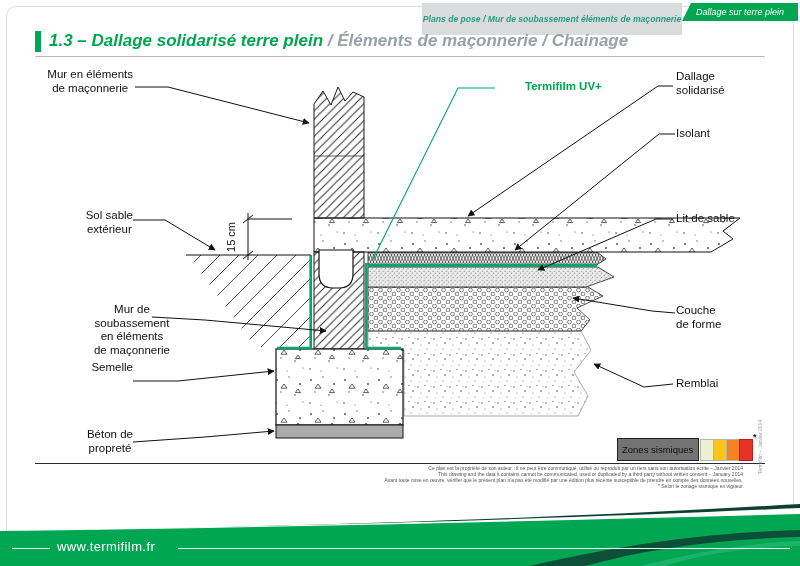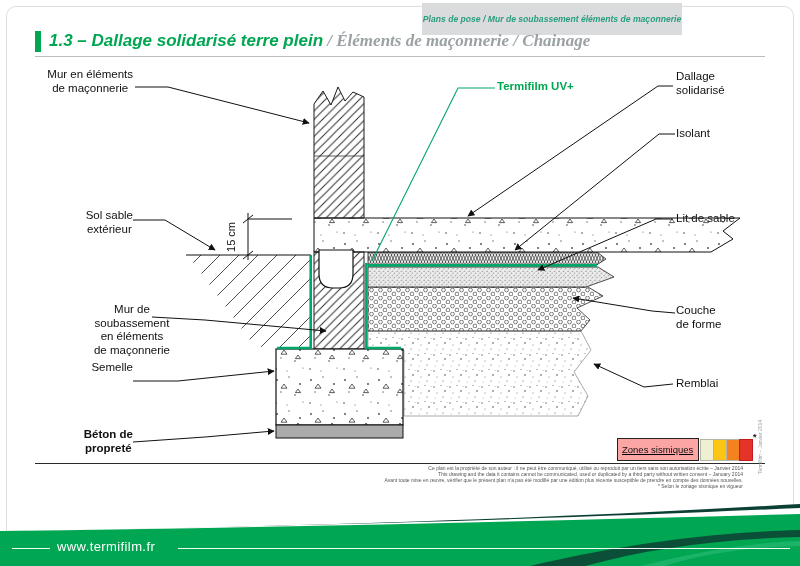--- a/index.html
+++ b/index.html
@@ -11,35 +11,35 @@
 ceil        z-index:3;display:flex;align-items:center;justify-content:center;}
   .crumbstrip span{font:700 italic 8.6px/18px "Liberation Sans",sans-serif;color:#2a9d80;white-space:nowrap;}
   .toptab{position:absolute;left:682px;top:3px;width:116px;height:18px;background:#00A651;z-index:3;
         clip-path:polygon(9px 0,100% 0,100% 100%,0 100%);display:flex;align-items:center;justify-content:center;}
   .toptab span{font:italic 400 9px/18px "Liberation Sans",sans-serif;color:#fff;white-space:nowrap;}
   
   .titlebar{position:absolute;left:35px;top:29px;z-index:3;display:flex;align-items:flex-start;}
   .tbar{display:inline-block;width:6px;height:21px;background:#00A651;margin:2px 8px 0 0;}
   .title{font:700 italic 17px/24px "Liberation Sans",sans-serif;white-space:nowrap;}
   .title .tg{color:#00A651;}
-  .title .tx{color:#9aa1a4;font-style:italic;font-weight:700;font-family:Liberation Serif, serif;}
+  .title .tx{color:#9aa1a4;font-style:italic;font-weight:700;}
   .rule{position:absolute;left:35px;top:56px;width:730px;height:1px;background:#b9bdbf;z-index:3;}
   .bottomrule{position:absolute;left:35px;top:463px;width:730px;height:1px;background:#2b2b2b;z-index:3;}
   
   .draw{position:absolute;left:0;top:0;z-index:2;}
   
   .lbl{position:absolute;z-index:4;font:400 11.5px/13.5px "Liberation Sans",sans-serif;color:#101010;}
   .lbl span{display:block;}
   .lbl.r{text-align:center;}
-  .lbl.green{color:#00A651;font-weight:700;}
+  .lbl.green{color:#00A651;font-weight:700;margin-left:28px;}
   .dim{position:absolute;left:213px;top:231px;width:36px;z-index:4;text-align:center;
        font:400 11px "Liberation Sans",sans-serif;color:#111;transform:rotate(-90deg);}
   
   .legend{position:absolute;left:617px;top:438px;z-index:4;}
-  .legbox{position:absolute;left:0;top:0;width:80px;height:21px;border:1.5px solid #222;background:#fca5a5;text-decoration:underline;}
+  .legbox{position:absolute;left:0;top:0;width:80px;height:21px;border:1.5px solid #222;background:#737373;}
   .legbox span{font:400 9.5px/21px "Liberation Sans",sans-serif;color:#111;padding-left:4px;white-space:nowrap;}
   .chip{position:absolute;top:1px;width:12px;height:20px;border:0.5px solid #b5b5a5;}
   .chip.c0{left:83px;background:#EFF0D2;}
   .chip.c1{left:96px;background:#FCC515;}
   .chip.c2{left:109px;background:#F4821F;}
   .chip.c3{left:122px;background:#E6332A;border-color:#c21d1d;}
   .legstar{position:absolute;left:136px;top:-6px;font:700 9px "Liberation Sans",sans-serif;color:#111;}
   
   .fineprint{position:absolute;right:57px;top:466px;width:600px;z-index:4;text-align:right;
              font:400 5px/5.9px "Liberation Sans",sans-serif;color:#555;}
@@ -54,20 +54,23 @@
   .fline.rr{left:178px;top:548px;width:612px;}
 </style>
 </head>
 <body>
 
 <div class="page">
   <div class="frame"></div>
 
   <div class="crumbstrip">
     <span>Plans de pose / Mur de soubassement éléments de maçonnerie</span>
+  </div>
+  <div class="toptab">
+    <span>Dallage sur terre plein</span>
   </div>
 
   <div class="titlebar">
     <span class="tbar"></span>
     <div class="title">
       <span class="tg">1.3 – Dallage solidarisé terre plein</span><span class="tx"> / Éléments de maçonnerie / Chainage</span>
     </div>
   </div>
   <div class="rule"></div>
   <div class="bottomrule"></div>
@@ -205,21 +208,21 @@
   </div>
   <div class="lbl r" style="right:630px;top:303px;">
     <span>Mur de</span>
     <span>soubassement</span>
     <span>en éléments</span>
     <span>de maçonnerie</span>
   </div>
   <div class="lbl r" style="right:667px;top:361px;">
     <span>Semelle</span>
   </div>
-  <div class="lbl r" style="right:667px;top:428px;font-weight:bold;">
+  <div class="lbl r" style="right:667px;top:428px;">
     <span>Béton de</span>
     <span>propreté</span>
   </div>
   <div class="lbl" style="left:676px;top:70px;">
     <span>Dallage</span>
     <span>solidarisé</span>
   </div>
   <div class="lbl" style="left:676px;top:127px;">
     <span>Isolant</span>
   </div>

